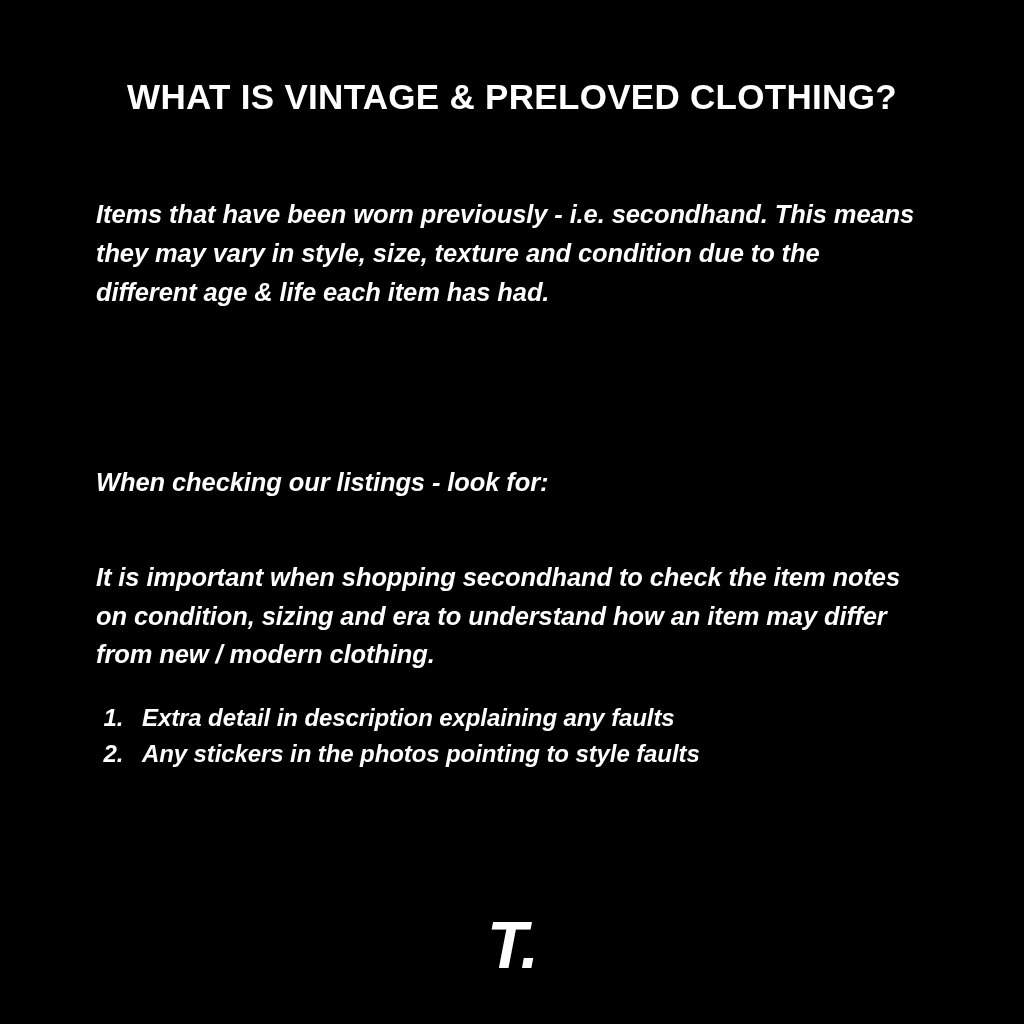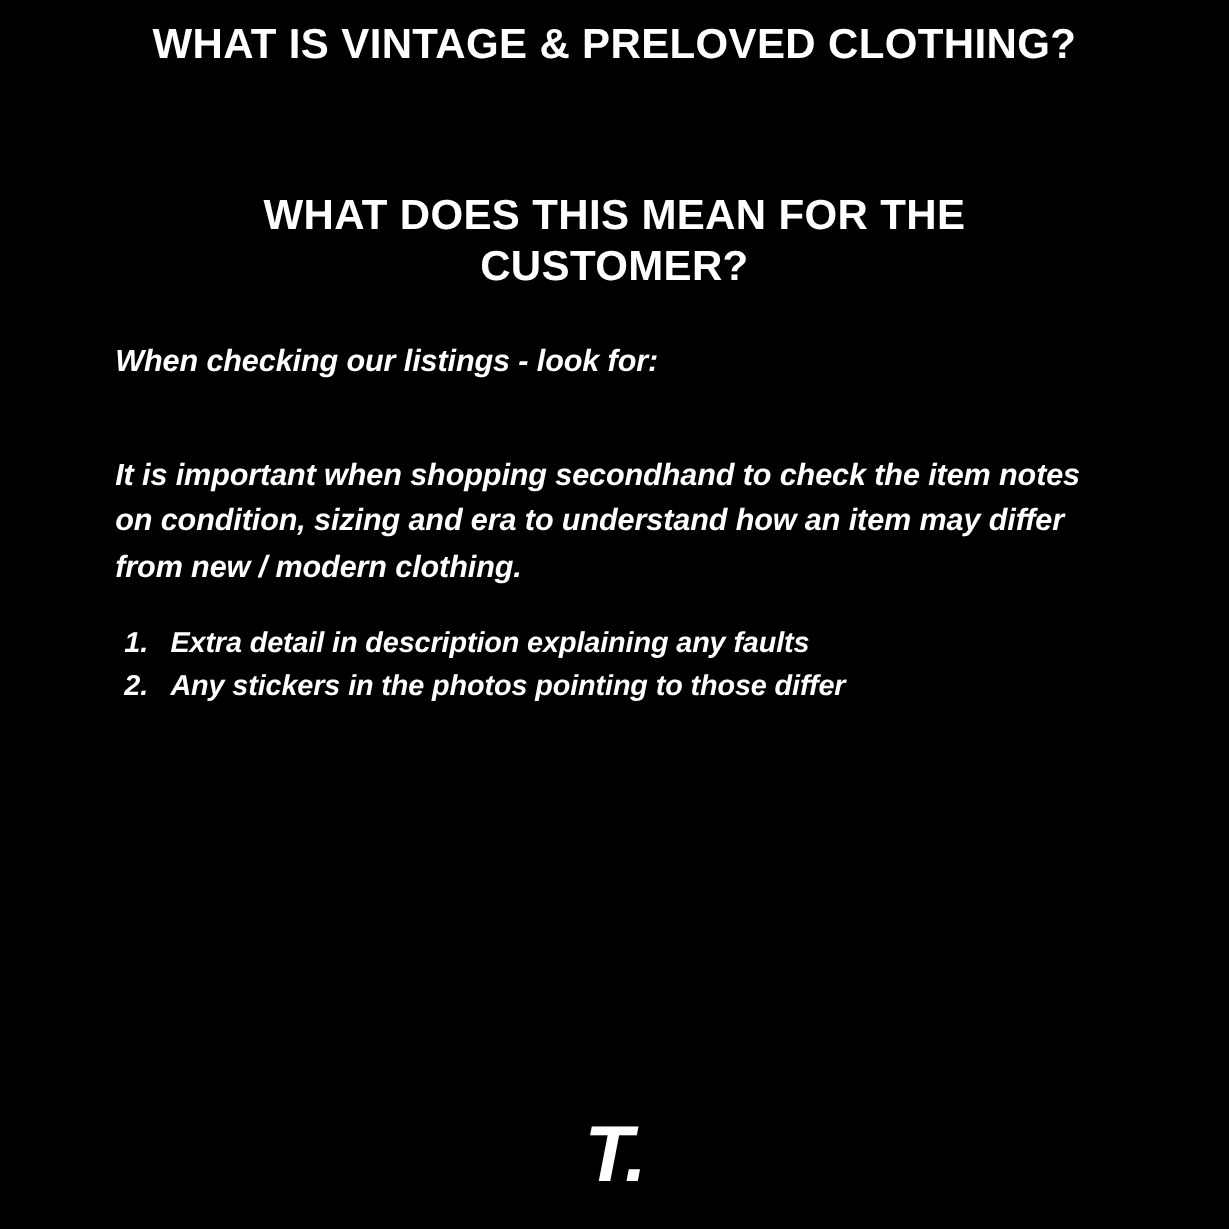--- a/index.html
+++ b/index.html
@@ -26,21 +26,22 @@
   .heading {
     font-weight: bold;
     font-style: normal;
     text-align: center;
     letter-spacing: 0.5px;
     color: #ffffff;
     line-height: 1.18;
   }
   .heading-1 {
     font-size: 35px;
-    margin: 16px -40px;
+    padding-top: 76px;
+    margin: 0 -40px;
     letter-spacing: 0.3px;
   }
   .heading-2 {
     font-size: 35px;
     margin: 0 18px;
     padding-top: 0;
     letter-spacing: 0.3px;
   }
   .body-text {
     font-size: 25.5px;
@@ -93,29 +94,29 @@
     font-family: "Liberation Sans", sans-serif;
   }
 </style>
 </head>
 <body>
 
 <div class="card">
 
   <h1 class="heading heading-1">WHAT IS VINTAGE &amp; PRELOVED CLOTHING?</h1>
 
+  <p class="body-text block-1">Items that have been worn previously - i.e. secondhand. This means they may vary in style, size, texture and condition due to the different age &amp; life each item has had.</p>
 
   <div class="gap-before-h2"></div>
 
-  <h2 class="heading heading-2">WHAT DOES THIS MEAN FOR THE CUSTOMER?</h2>
 
   <p class="body-text block-3">When checking our listings - look for:</p>
 
   <p class="body-text block-2">It is important when shopping secondhand to check the item notes on condition, sizing and era to understand how an item may differ from new / modern clothing.</p>
 
   <ol class="points">
     <li>Extra detail in description explaining any faults</li>
-    <li>Any stickers in the photos pointing to those differ</li>
+    <li>Any stickers in the photos pointing to style faults</li>
   </ol>
 
   <div class="logo">T.</div>
 
 </div>
 
 </body></html>

